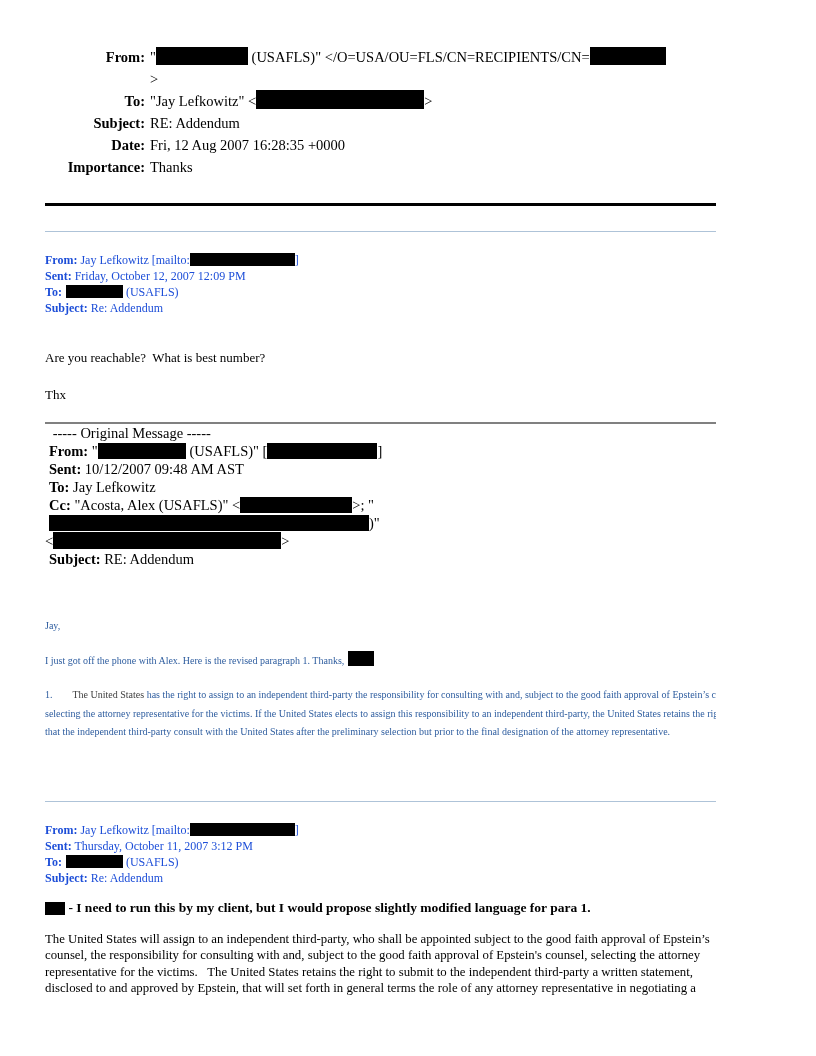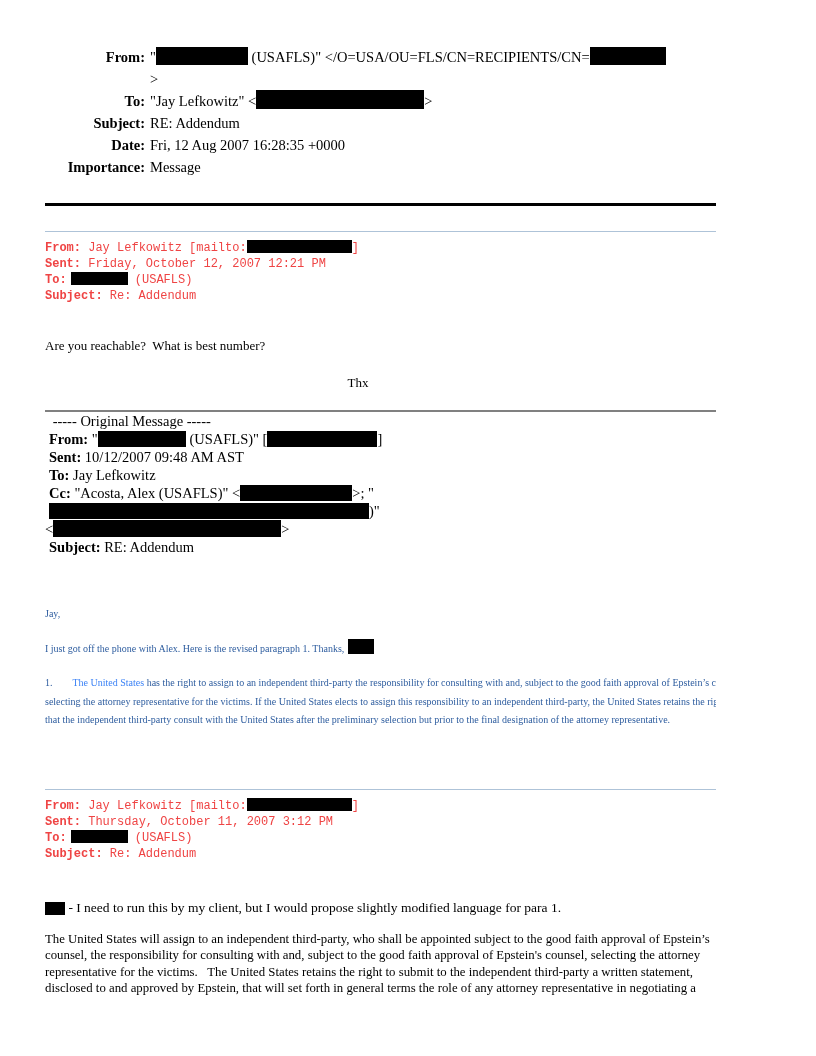--- a/index.html
+++ b/index.html
@@ -33,47 +33,47 @@
     color: #3A61AD;
     line-height: 16px;
   }
   .try-line .redact { margin-left: 5px; }
 
   .div-blue { height: 1px; background: #AEC3D8; width: 726px; }
   .div-blue.first { margin-top: 25px; }
   .div-blue.second { margin-top: 59px; }
 
   .hdr-sans {
-    font-family: Liberation Mono, monospace;
+    font-family: Liberation Serif, serif;
     font-size: 12px;
     line-height: 16px;
-    margin-top: 8px;
-    color: #ef4444;
+    margin-top: 20px;
+    color: #1d4ed8;
   }
   .hdr-sans .lbl { font-weight: bold; }
 
   .msg1 { font-size: 13px; line-height: 18px; }
   .msg1 .l1 { margin-top: 33px; }
-  .msg1 .l2 { margin-top: 19px; text-align: center; }
+  .msg1 .l2 { margin-top: 19px; }
 
   .rule-gray { height: 2px; background: #808080; width: 726px; margin-top: 18px; }
 
   .om { font-size: 14.5px; line-height: 18px; padding-left: 4px; }
   .om .lbl { font-weight: bold; }
   .om .cc2 { margin-left: -4px; }
 
   .blue-msg { color: #2E5D9F; font-size: 10px; }
   .blue-msg .greet { margin-top: 49px; line-height: 18px; }
   .blue-msg .intro { margin-top: 16px; line-height: 18px; }
   .blue-msg .para  { margin-top: 16px; line-height: 18.5px; width: 727px; }
   .blue-msg .num { padding-right: 20px; }
-  .blue-msg .black { color: #3b82f6; }
+  .blue-msg .black { color: #404040; }
   .blue-msg .redact { vertical-align: -2px; margin-left: 4px; }
 
-  .msg3-line1 { margin-top: 37px; font-size: 13.5px; line-height: 17px; }
+  .msg3-line1 { margin-top: 13px; font-size: 13.5px; line-height: 17px; font-weight: bold; }
   .msg3-para  { margin-top: 15px; font-size: 12.8px; line-height: 16.5px; width: 692px; }
 </style>
 </head>
 <body>
 
 <div class="page">
 
   <div class="hdr1">
     <div class="hdr1-row">
       <span class="hdr1-label">From:</span>
@@ -86,32 +86,32 @@
     <div class="hdr1-row">
       <span class="hdr1-label">Subject:</span>
       <span class="hdr1-value">RE: Addendum</span>
     </div>
     <div class="hdr1-row">
       <span class="hdr1-label">Date:</span>
       <span class="hdr1-value">Fri, 12 Aug 2007 16:28:35 +0000</span>
     </div>
     <div class="hdr1-row">
       <span class="hdr1-label">Importance:</span>
-      <span class="hdr1-value">Message</span>
+      <span class="hdr1-value">Thanks</span>
     </div>
   </div>
 
   <div class="rule-thick"></div>
 
 
   <div class="div-blue first"></div>
 
   <div class="hdr-sans">
     <div><span class="lbl">From:</span><span class="pre"> Jay Lefkowitz [mailto:</span><span class="redact sans" style="width:105px;height:13px;"></span><span class="pre">]</span></div>
-    <div><span class="lbl">Sent:</span><span class="pre"> Friday, October 12, 2007 12:21 PM</span></div>
+    <div><span class="lbl">Sent:</span><span class="pre"> Friday, October 12, 2007 12:09 PM</span></div>
     <div><span class="lbl">To:</span><span class="redact sans" style="width:57px;height:13px;margin-left:4px;"></span><span class="pre"> (USAFLS)</span></div>
     <div><span class="lbl">Subject:</span><span class="pre"> Re: Addendum</span></div>
   </div>
 
   <div class="msg1">
     <div class="l1 pre">Are you reachable?  What is best number?</div>
     <div class="l2">Thx</div>
   </div>
 
   <div class="rule-gray"></div>

